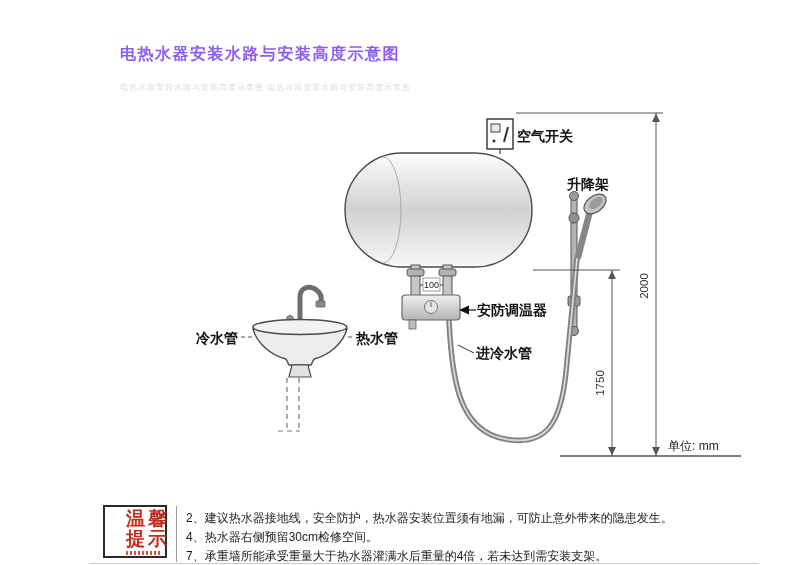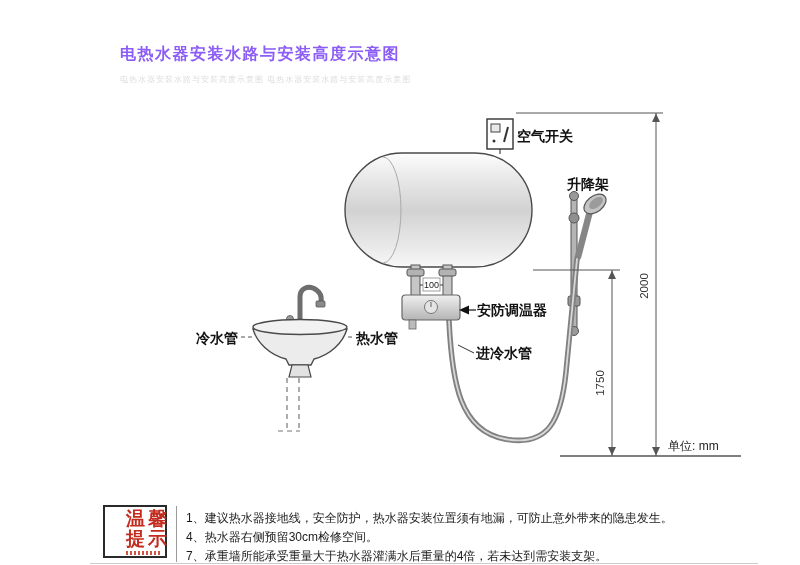--- a/index.html
+++ b/index.html
@@ -5,21 +5,21 @@
   html,body { margin:0; padding:0; background:#ffffff; }
   .page {
     position:relative; width:800px; height:565px; background:#ffffff; overflow:hidden;
     font-family:"Liberation Sans","DejaVu Sans",sans-serif;
   }
   .title {
     position:absolute; left:120px; top:44px; margin:0;
     font-size:16px; font-weight:bold; color:#8b5cf6; letter-spacing:1.5px;
   }
   .watermark {
-    position:absolute; left:120px; top:74px;
+    position:absolute; left:120px; top:82px;
     font-size:8px; color:#dcdcdc; letter-spacing:1px; white-space:nowrap;
   }
   svg.diagram { position:absolute; left:0; top:0; pointer-events:none; }
   svg text { font-family:"Liberation Sans","DejaVu Sans",sans-serif; fill:#111; }
   .dim-text { font-size:11.5px; fill:#333; font-weight:normal; }
   .lbl { font-size:14px; font-weight:bold; }
 
   .notes { position:absolute; left:0; top:505px; width:800px; height:59px; }
   .notes::after {
     content:""; position:absolute; left:90px; width:668px; bottom:0;
@@ -154,19 +154,19 @@
   </svg>
 
   <div class="notes">
     <div class="stamp">
       <div class="stamp-word">温馨</div>
       <div class="stamp-word">提示</div>
       <div class="stamp-fineprint"></div>
     </div>
     <div class="notes-divider"></div>
     <div class="note-list">
-      <div class="note-item">1、建议热水器接地线，安全防护，热水器安装位置须有地漏，可防止意外带来的隐患发生。</div>
+      <div class="note-item">2、建议热水器接地线，安全防护，热水器安装位置须有地漏，可防止意外带来的隐患发生。</div>
       <div class="note-item">4、热水器右侧预留30cm检修空间。</div>
       <div class="note-item">7、承重墙所能承受重量大于热水器灌满水后重量的4倍，若未达到需安装支架。</div>
     </div>
   </div>
 
 </div>
 
 </body></html>

